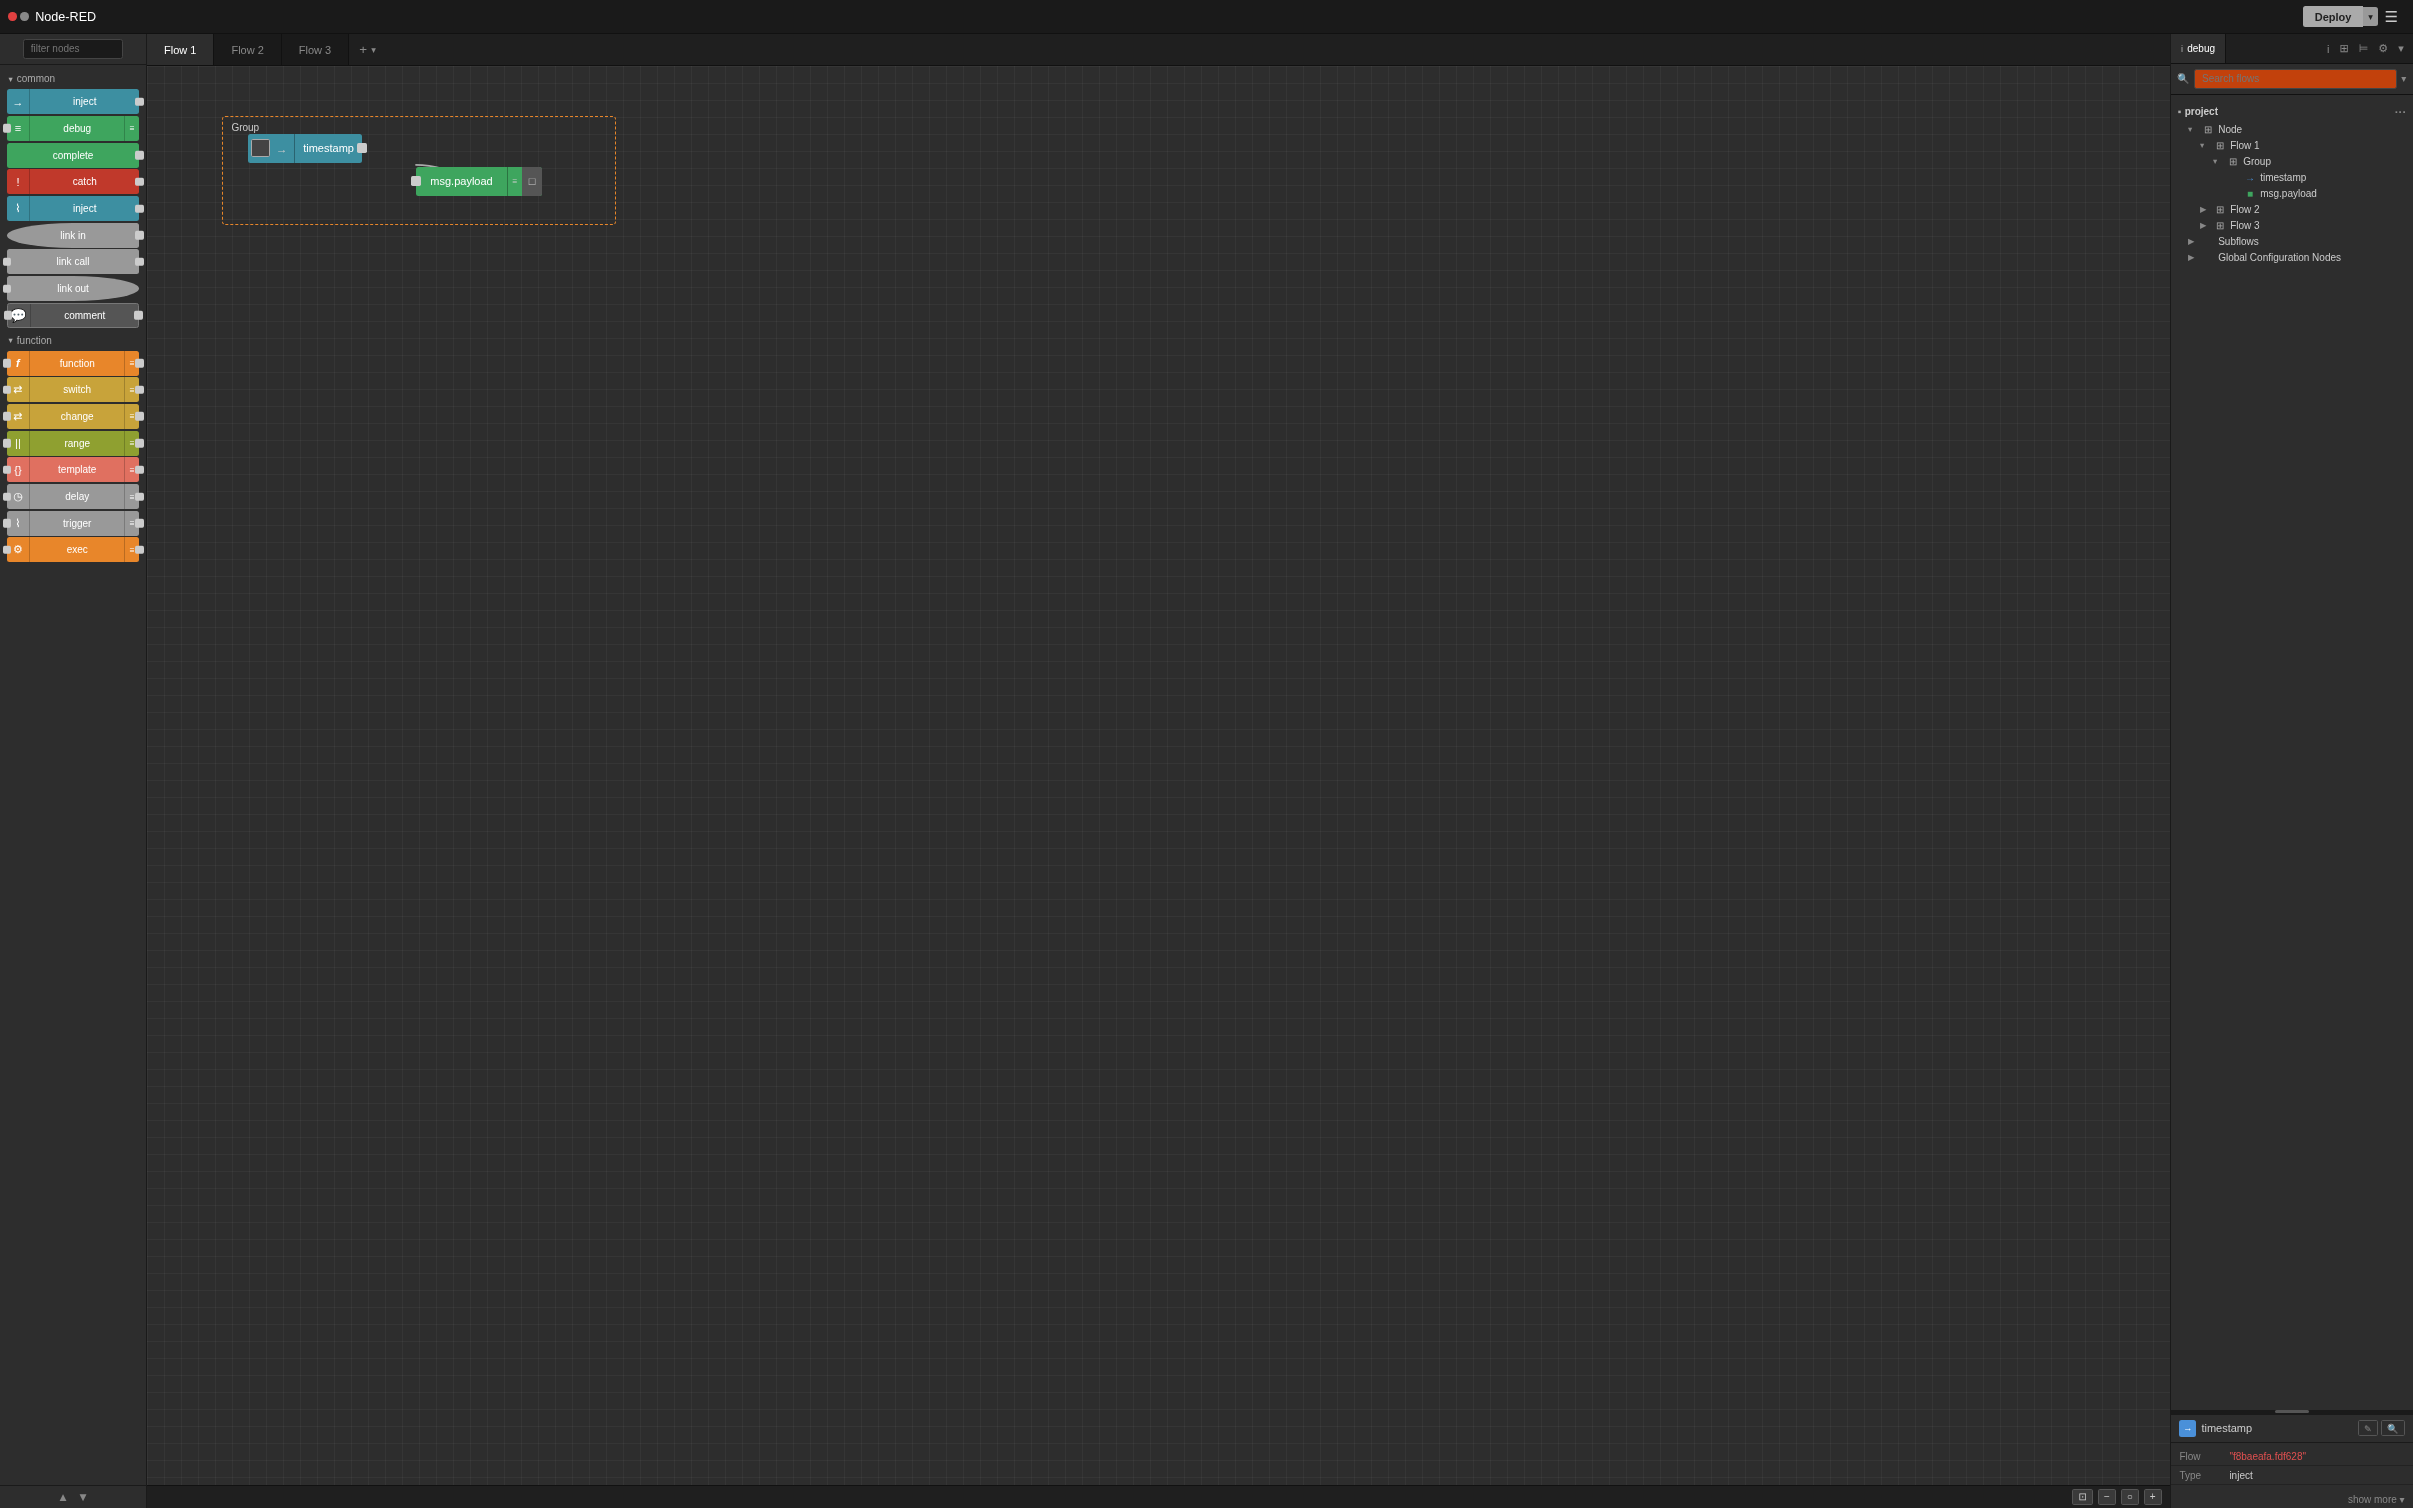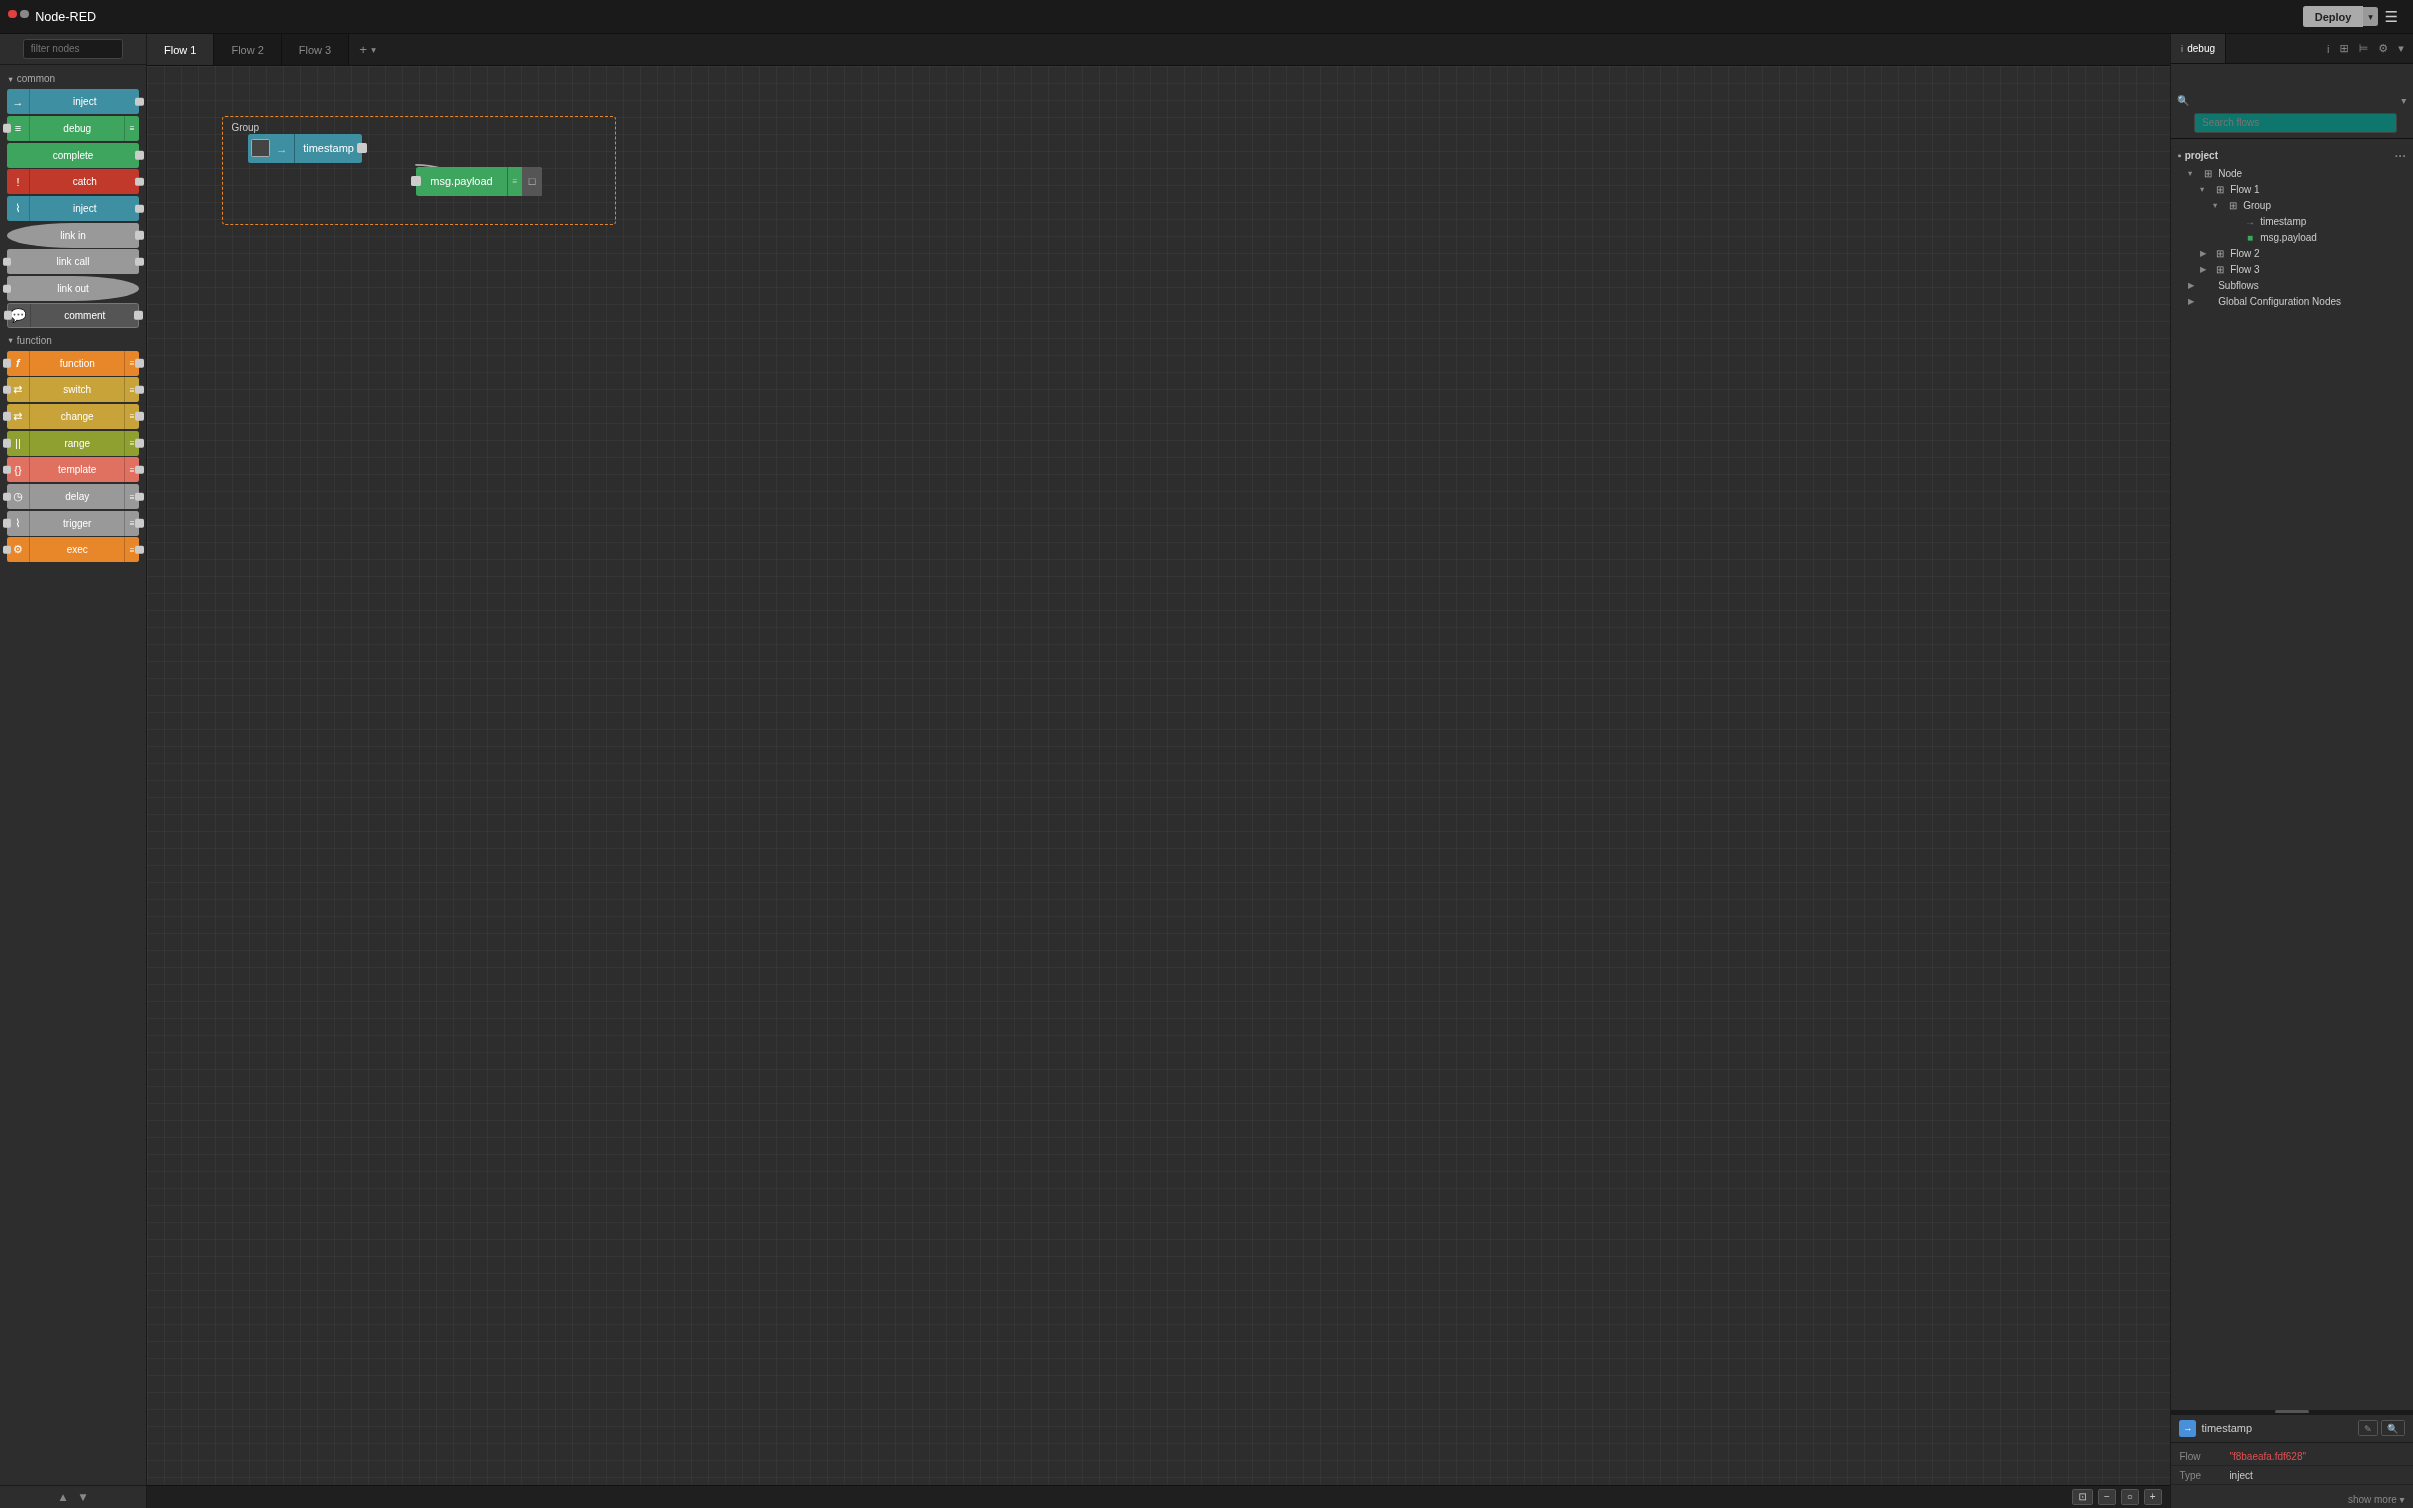--- a/index.html
+++ b/index.html
@@ -9,21 +9,21 @@
     #header {
       background: #1a1a1a;
       height: 34px;
       display: flex;
       align-items: center;
       justify-content: space-between;
       padding: 0 8.4px;
       border-bottom: 0.8px solid #111;
       flex-shrink: 0;
     }
-    #header-left { display: flex; align-items: flex-start; gap: 6.7px; }
+    #header-left { display: flex; align-items: center; gap: 6.7px; }
     #logo-icon { display: flex; align-items: center; gap: 3.4px; }
     .logo-dot { width: 8.4px; height: 8.4px; border-radius: 50%; }
     .logo-dot.red { background: #e04040; }
     .logo-dot.gray { background: #888; }
     #app-title { color: #fff; font-size: 12.6px; font-weight: 500; }
     #header-right { display: flex; align-items: center; }
     #deploy-btn {
       background: #aaa;
       color: #222;
       border: none;
@@ -353,27 +353,26 @@
     #search-flows-bar {
       padding: 5px 6.7px;
       border-bottom: 0.8px solid #111;
       flex-shrink: 0;
       display: flex;
       align-items: center;
       gap: 4.2px;
     }
     #search-flows-input {
       flex: 1;
-      background: #0f766e;
+      background: #c2410c;
       border: 0.8px solid #444;
       color: #ccc;
       padding: 3.4px 6.7px;
       font-size: 10px;
       border-radius: 2.5px;
-      margin-top: 44px;
     }
     #search-flows-arrow {
       color: #888;
       font-size: 10px;
     }
     #right-tree {
       flex: 1;
       overflow-y: auto;
       padding: 6.7px 0;
     }

